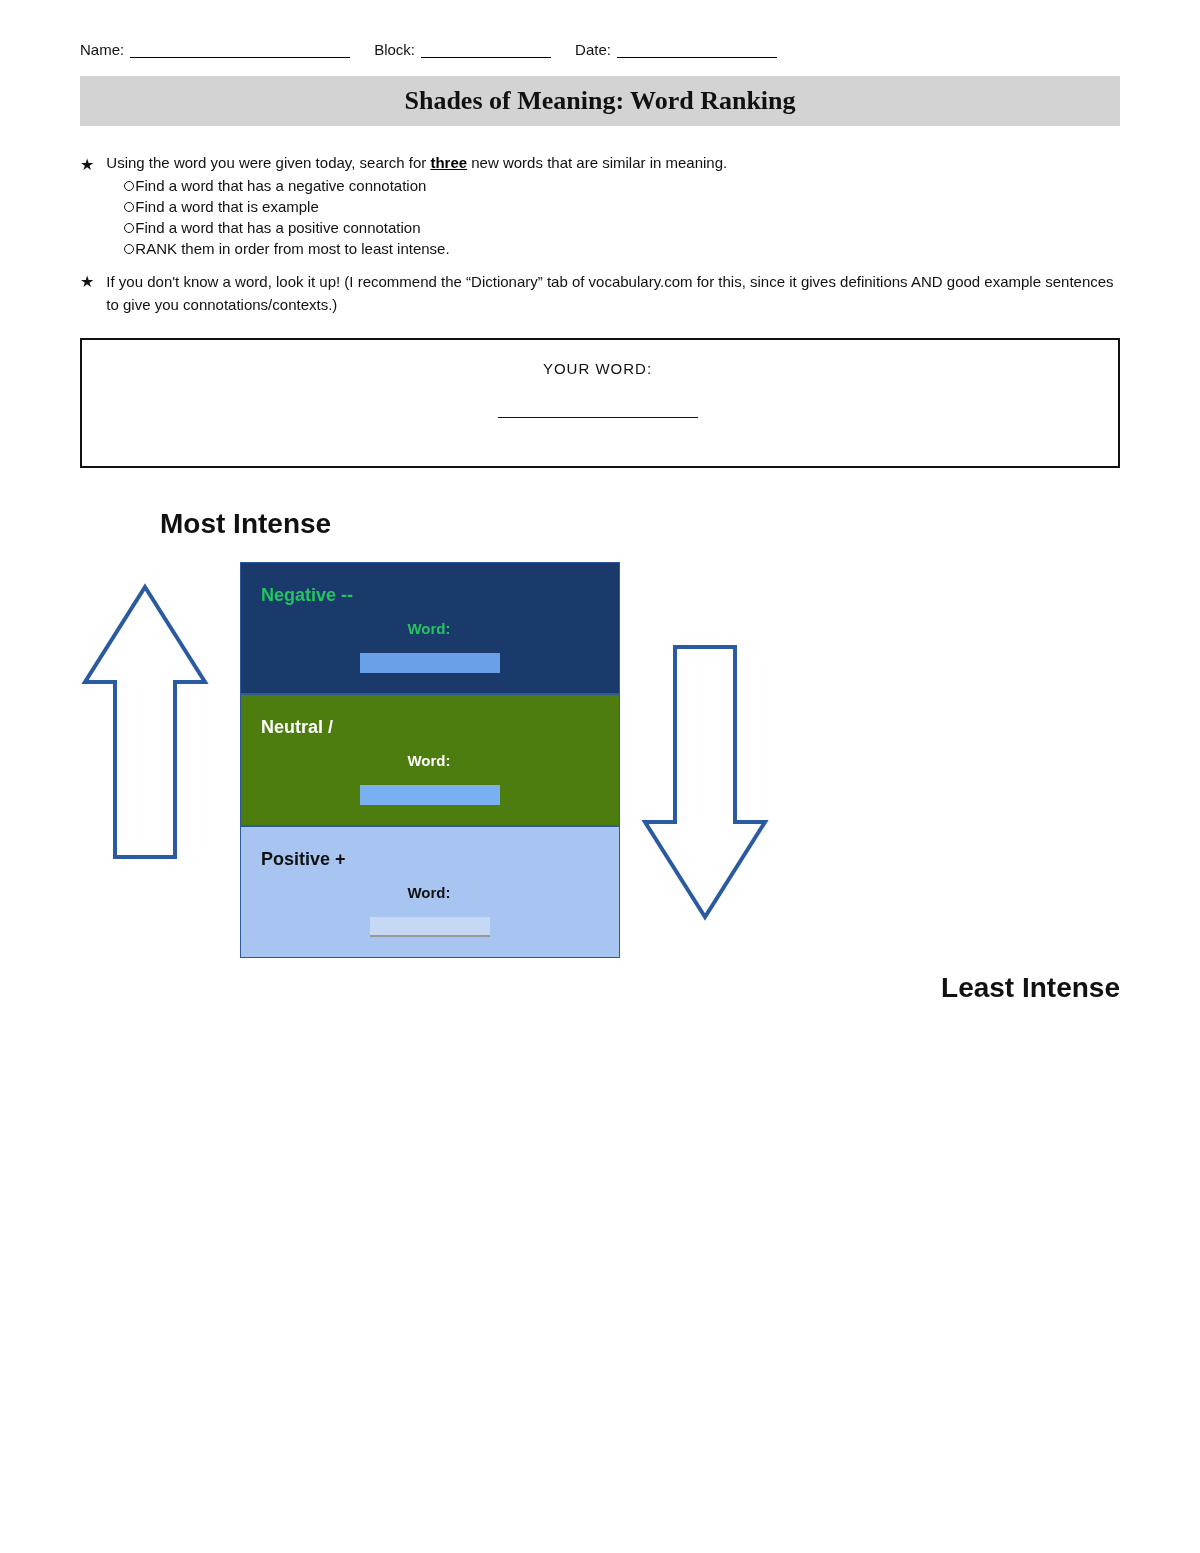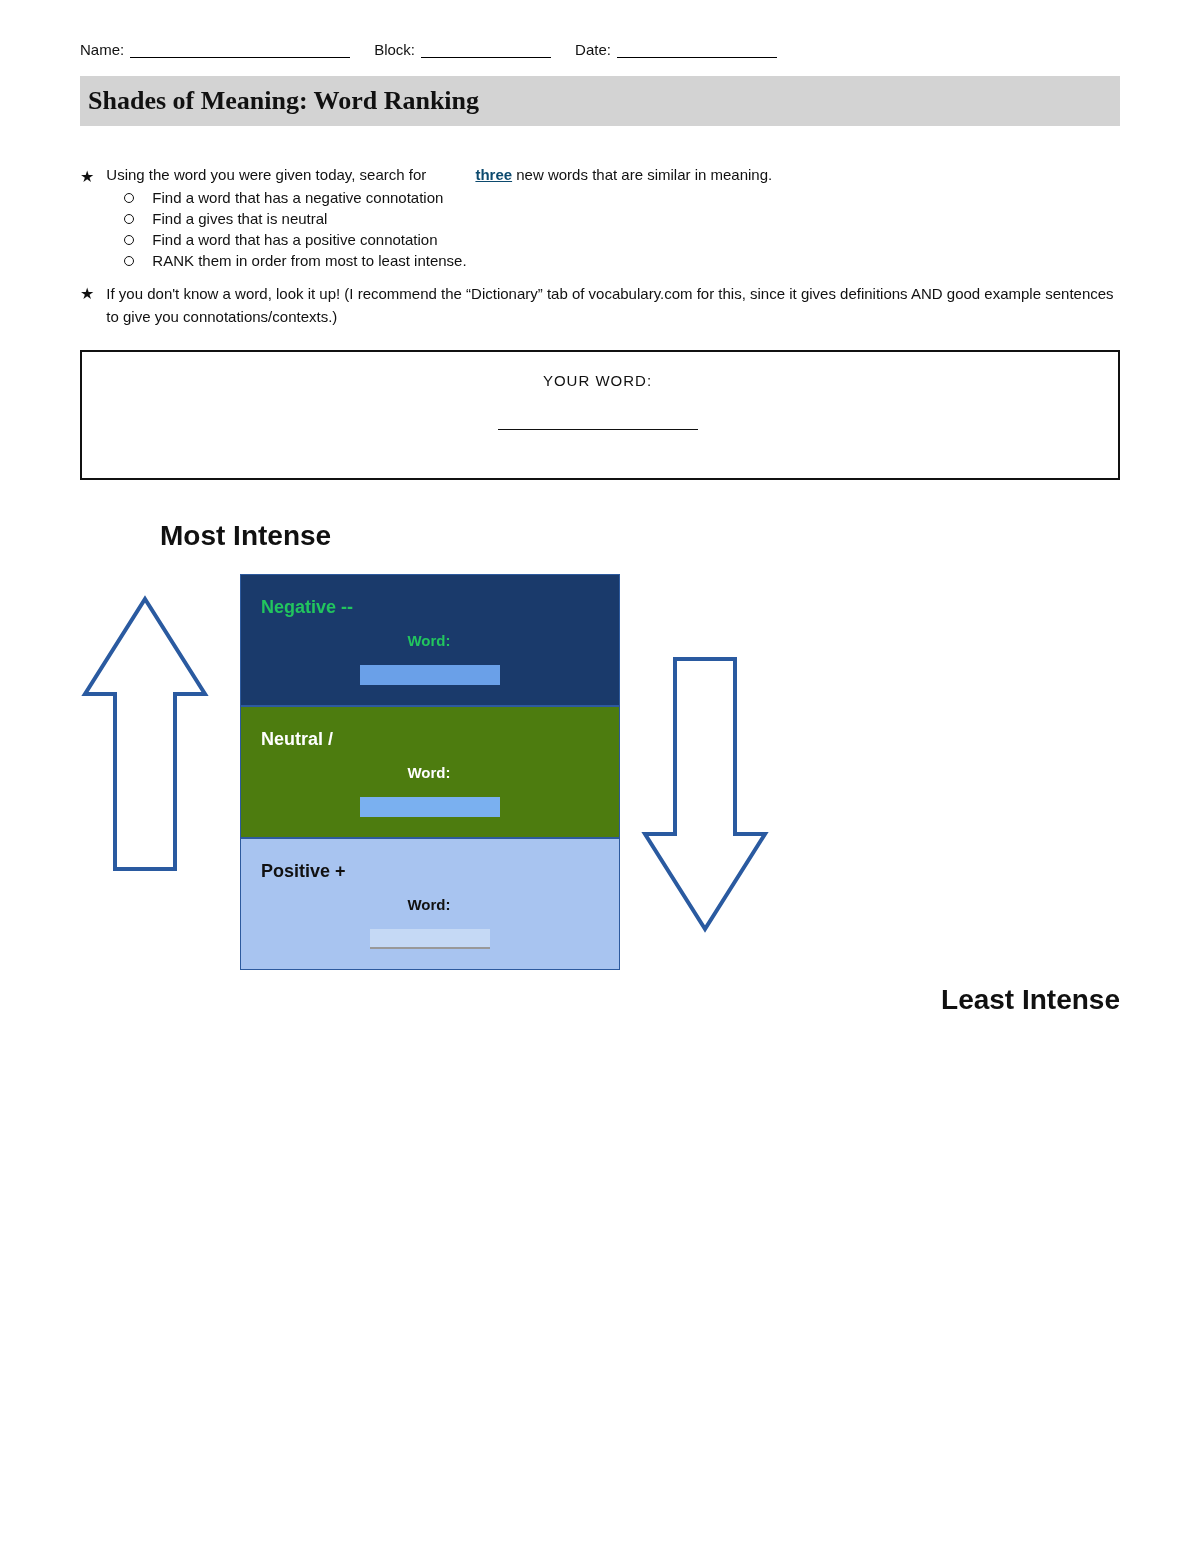--- a/index.html
+++ b/index.html
@@ -27,22 +27,23 @@
     .underline {
       border-bottom: 1px solid #000;
       display: inline-block;
       min-width: 220px;
     }
     .underline-sm { min-width: 130px; }
     .underline-md { min-width: 160px; }
 
     .title-box {
       background: #d3d3d3;
+      text-align: center;
       padding: 10px 8px;
-      margin-bottom: 40px;
+      margin-bottom: 28px;
     }
     .title-box h1 {
       font-size: 26px;
       font-weight: bold;
       font-family: Georgia, serif;
     }
 
     .instructions {
       margin-bottom: 22px;
     }
@@ -58,38 +59,37 @@
       flex-shrink: 0;
     }
     .sub-list {
       list-style: none;
       margin-top: 6px;
       margin-left: 18px;
     }
     .sub-list li {
       display: flex;
       align-items: flex-start;
-      gap: 18px;
+      gap: 1px;
       margin-bottom: 4px;
       font-size: 15px;
     }
     .circle-bullet {
       display: inline-block;
       width: 10px;
       height: 10px;
       border-radius: 50%;
       border: 1.5px solid #111;
       flex-shrink: 0;
       margin-top: 4px;
     }
     .underline-link {
       text-decoration: underline;
-      color: #0c4a6e;
-      font-weight: bold;
-      margin-left: 45px;
+      color: #000000;
+      font-weight: bold;
     }
     .second-bullet {
       line-height: 1.5;
     }
 
     .word-box {
       border: 2px solid #111;
       padding: 20px 35px 30px 30px;
       margin-bottom: 40px;
       min-height: 130px;
@@ -242,21 +242,21 @@
     <span class="star">★</span>
     <div>
       <span>Using the word you were given today, search for </span><span class="underline-link">three</span><span> new words that are similar in meaning.</span>
       <ul class="sub-list">
         <li>
           <span class="circle-bullet"></span>
           <span>Find a word that has a negative connotation</span>
         </li>
         <li>
           <span class="circle-bullet"></span>
-          <span>Find a gives that is neutral</span>
+          <span>Find a word that is example</span>
         </li>
         <li>
           <span class="circle-bullet"></span>
           <span>Find a word that has a positive connotation</span>
         </li>
         <li>
           <span class="circle-bullet"></span>
           <span>RANK them in order from most to least intense.</span>
         </li>
       </ul>

